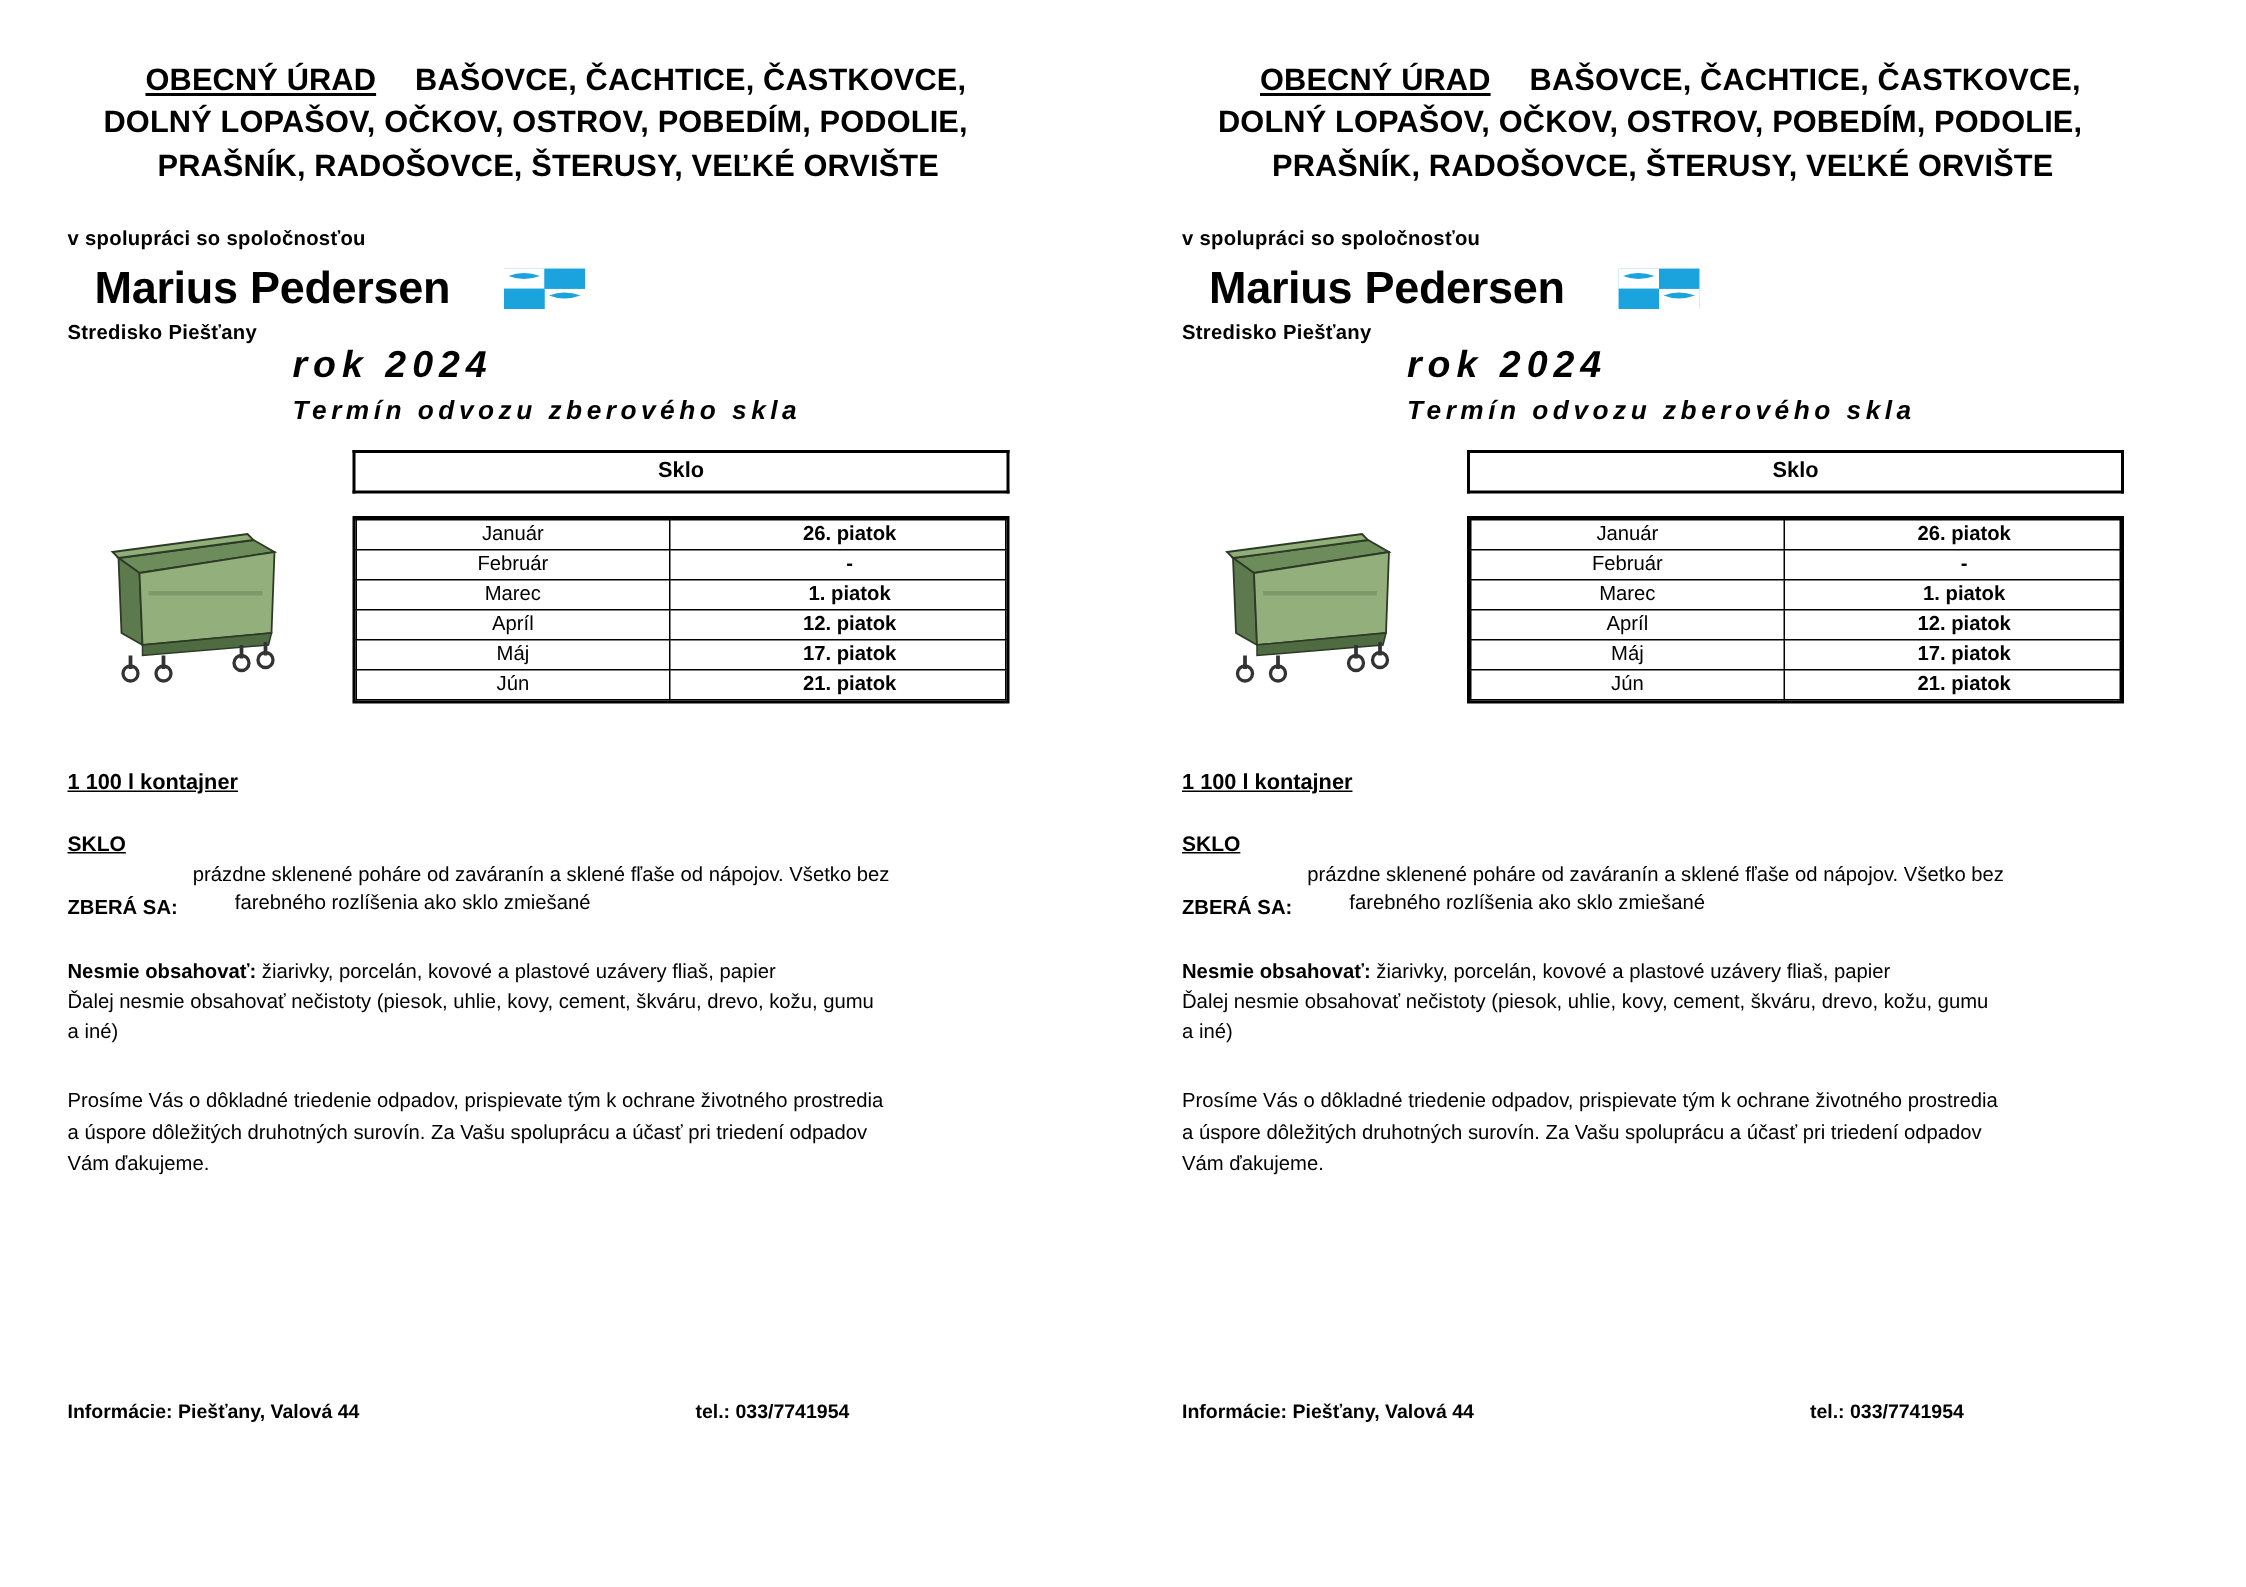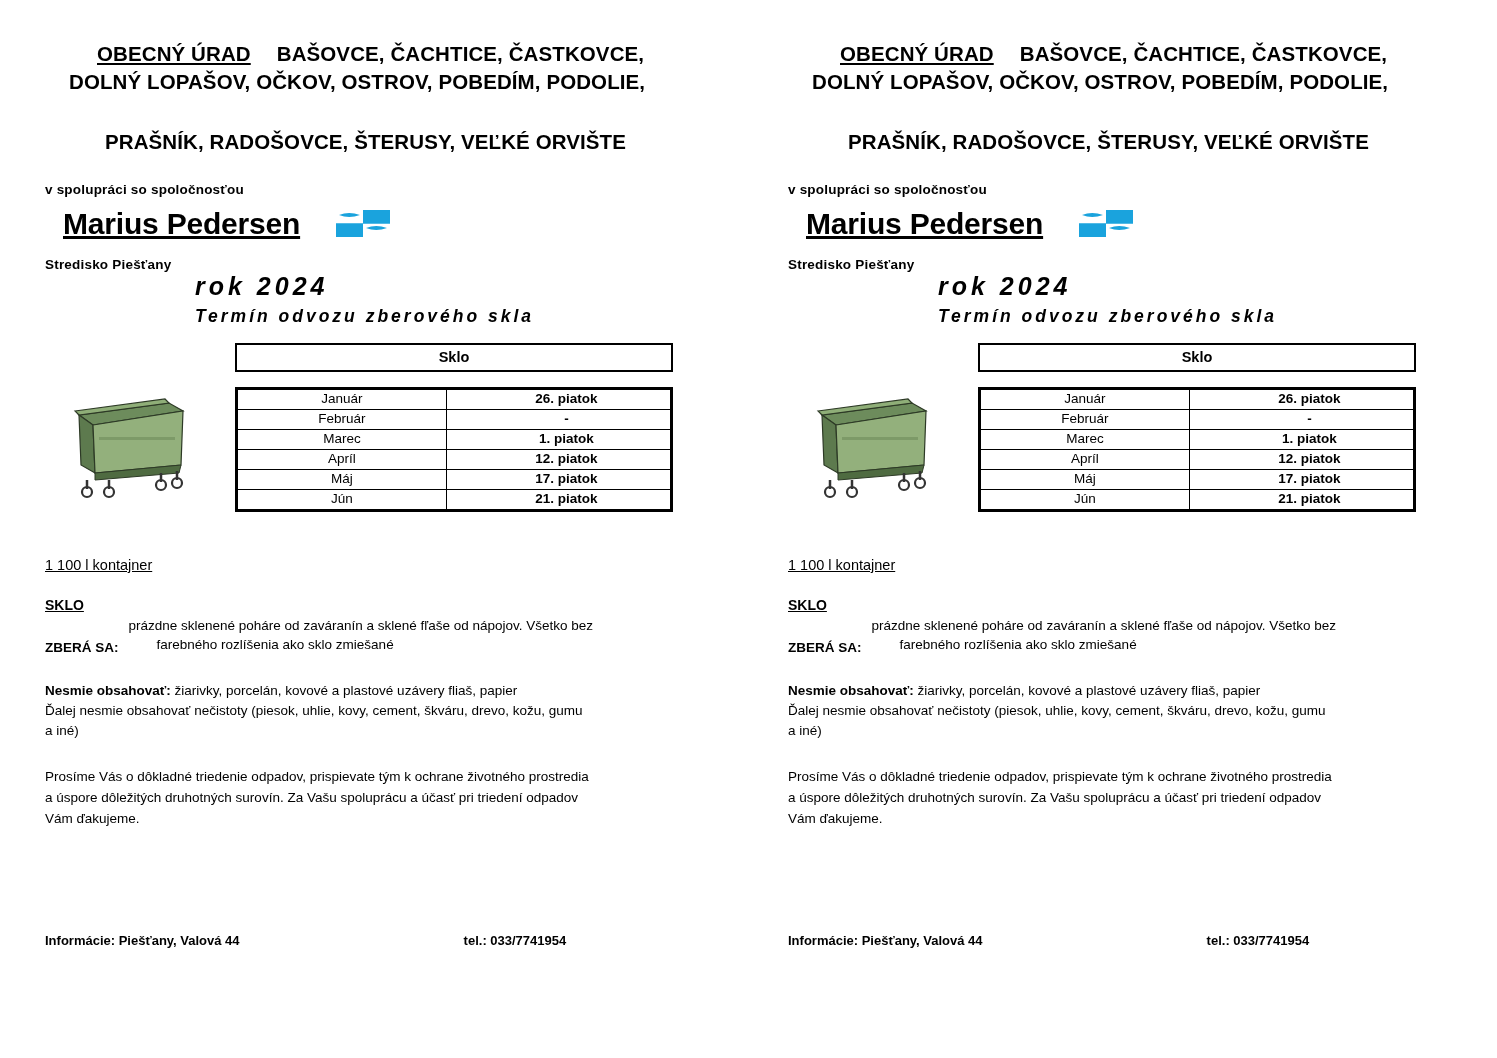--- a/index.html
+++ b/index.html
@@ -44,21 +44,20 @@
     white-space: nowrap;
   }
   .hdr-line1 {
     padding-left: 52px;
   }
   .hdr-line2 {
     padding-left: 24px;
   }
   .hdr-line3 {
     padding-left: 60px;
-    margin-top: 31px;
   }
   .hdr-underline {
     text-decoration: underline;
   }
   .hdr-gap {
     display: inline-block;
     width: 26px;
   }
 
   .coop-line {
@@ -66,36 +65,35 @@
     font-size: 13.5px;
     font-weight: bold;
     letter-spacing: 0.2px;
   }
 
   .brand-row {
     margin-top: 10px;
     display: flex;
     align-items: center;
     padding-left: 18px;
-    text-decoration: underline;
   }
   .brand-name {
     font-size: 30px;
     font-weight: bold;
     letter-spacing: -0.2px;
   }
   .brand-logo {
     margin-left: 36px;
     width: 54px;
     height: 27px;
     position: relative;
   }
 
   .branch-line {
-    margin-top: 16px;
+    margin-top: 4px;
     font-size: 13.5px;
     font-weight: bold;
     letter-spacing: 0.2px;
   }
 
   
   .title-block {
     text-align: left;
     padding-left: 150px;
   }
@@ -163,21 +161,21 @@
   table.sklo.body-tbl td.date {
     width: 50%;
     font-weight: bold;
     padding-left: 16px;
   }
 
   
   .container-label {
     margin-top: 44px;
     font-size: 14.5px;
-    font-weight: normal;
+    font-weight: bold;
     text-decoration: underline;
   }
   .sklo-label {
     margin-top: 24px;
     font-size: 14px;
     font-weight: bold;
     text-decoration: underline;
   }
   .collect-row {
     margin-top: 3px;

